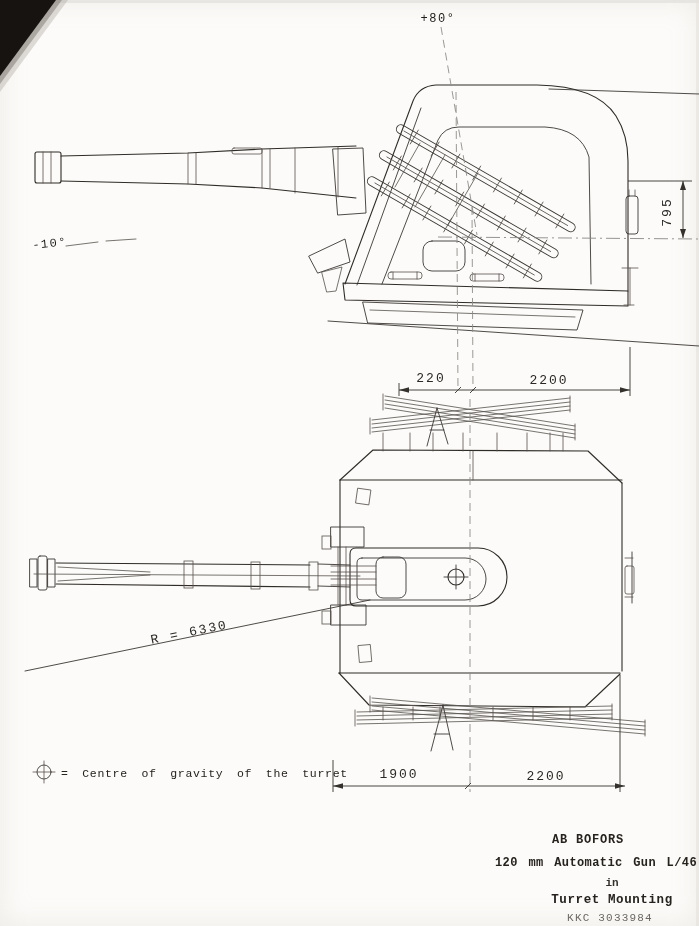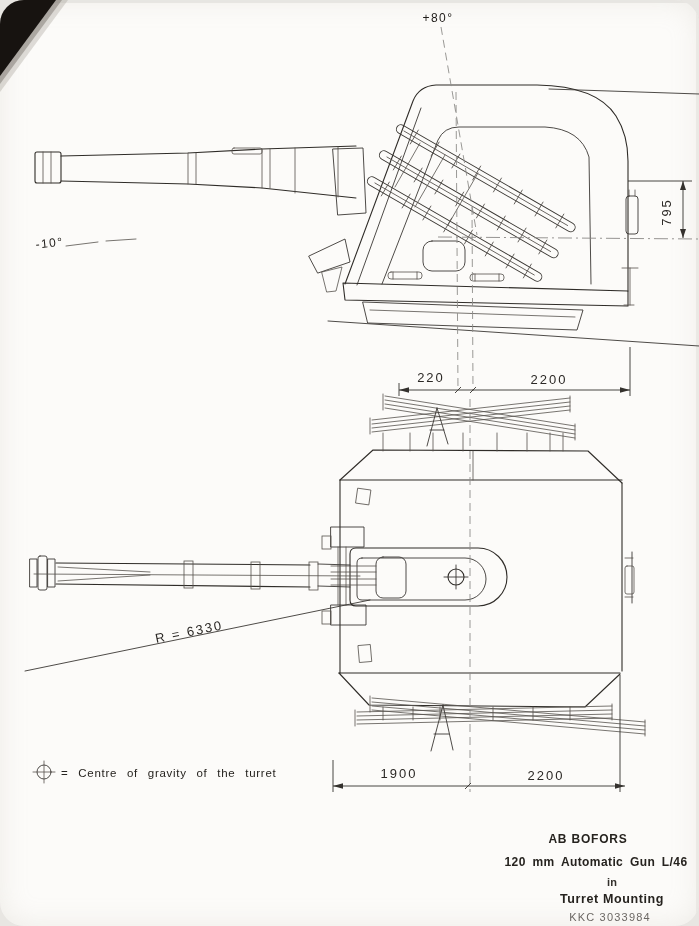--- a/index.html
+++ b/index.html
@@ -1,21 +1,20 @@
 <!DOCTYPE html>
 <html><head>
 <meta charset="utf-8">
 <style>
   html,body{margin:0;padding:0;background:#e8e6e2;}
   .sheet{
     position:relative;width:699px;height:926px;margin:0 auto;
     background:#fcfbf9;overflow:hidden;
     box-shadow:inset 0 0 28px rgba(185,180,170,.22);
-    font-family:Liberation Sans, sans-serif;
-    border-radius:24px;
+    font-family:Liberation Mono, monospace;
   }
   svg{position:absolute;left:0;top:0;display:block;}
   .ln{stroke:#2f2c28;stroke-width:1.1;fill:none;stroke-linecap:round;stroke-linejoin:round;}
   .ln2{stroke:#3a3733;stroke-width:.9;fill:none;stroke-linecap:round;stroke-linejoin:round;}
   .fine{stroke:#56524d;stroke-width:.8;fill:none;stroke-linecap:round;}
   .dash{stroke:#8f8d8a;stroke-width:.9;fill:none;stroke-dasharray:8,5;}
   .dashdot{stroke:#8a8886;stroke-width:.9;fill:none;stroke-dasharray:14,4,2,4;}
   .dim{stroke:#34312d;stroke-width:.9;fill:none;}
   .arrow{fill:#34312d;stroke:none;}
   text{fill:#26231f;}

